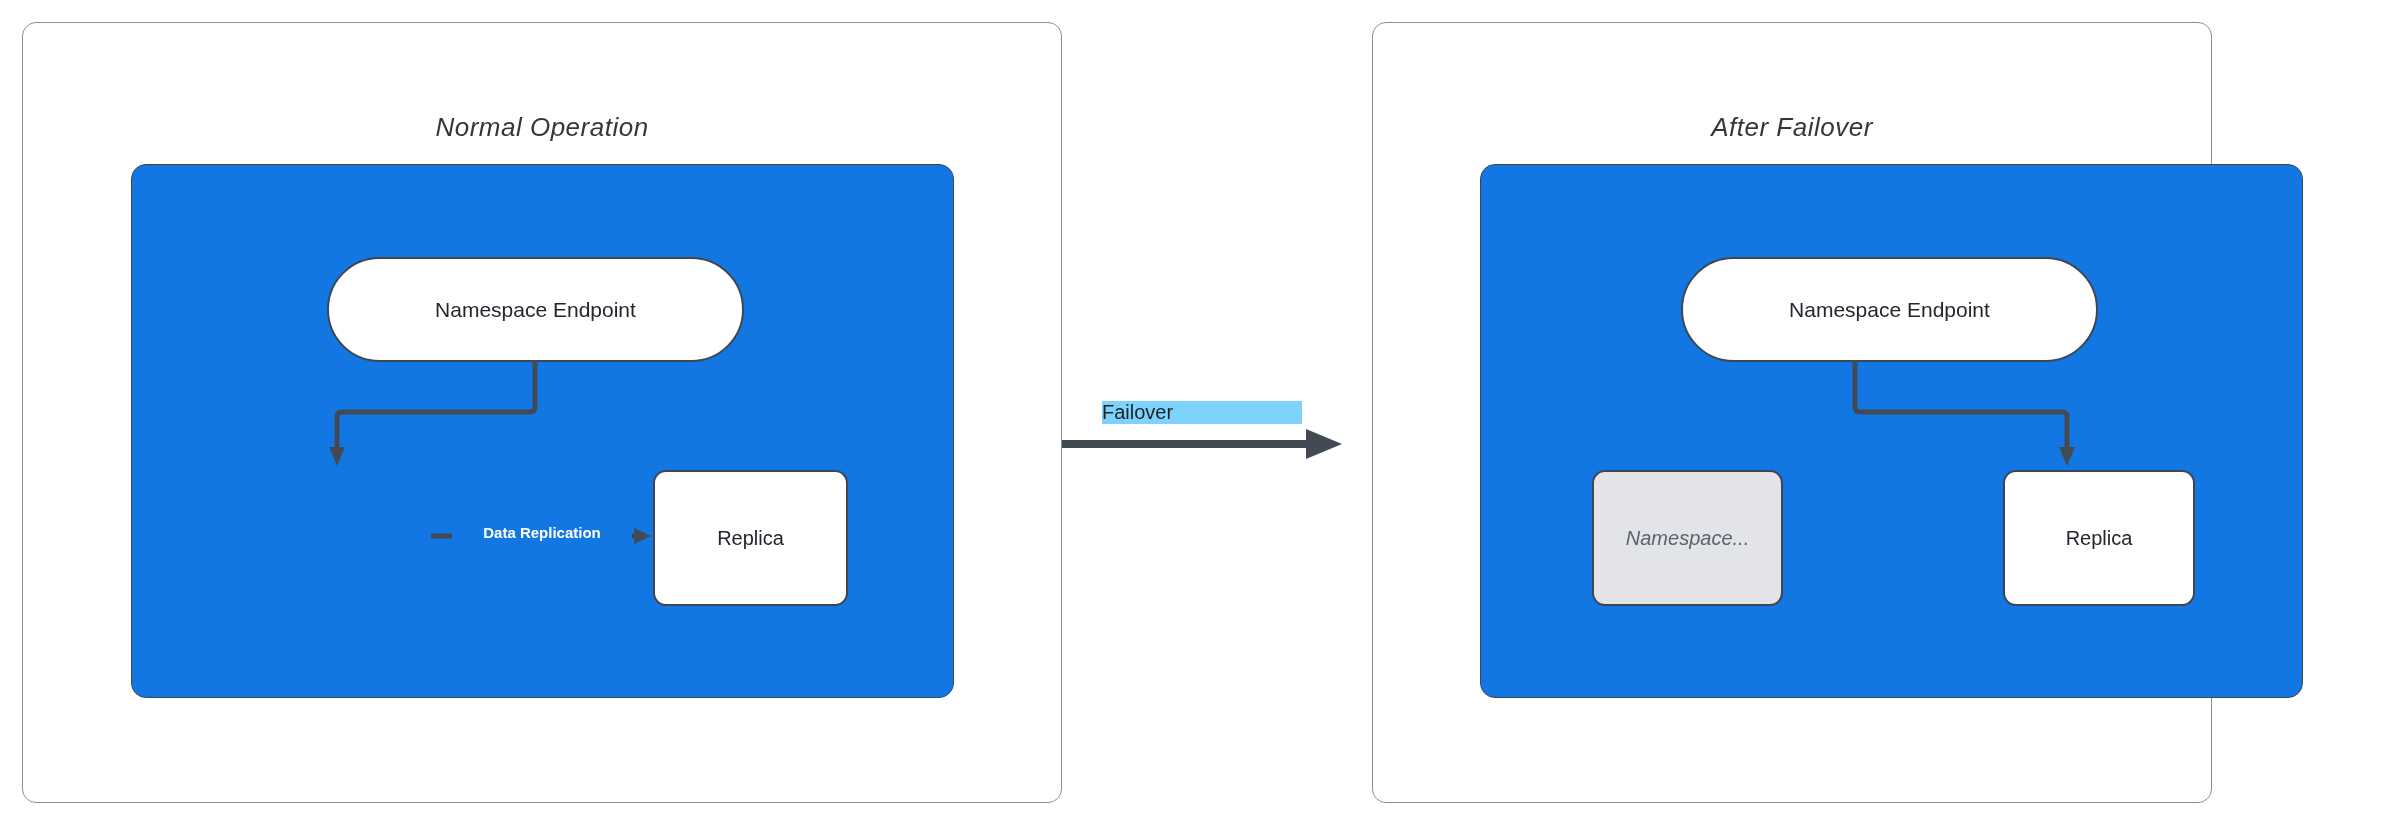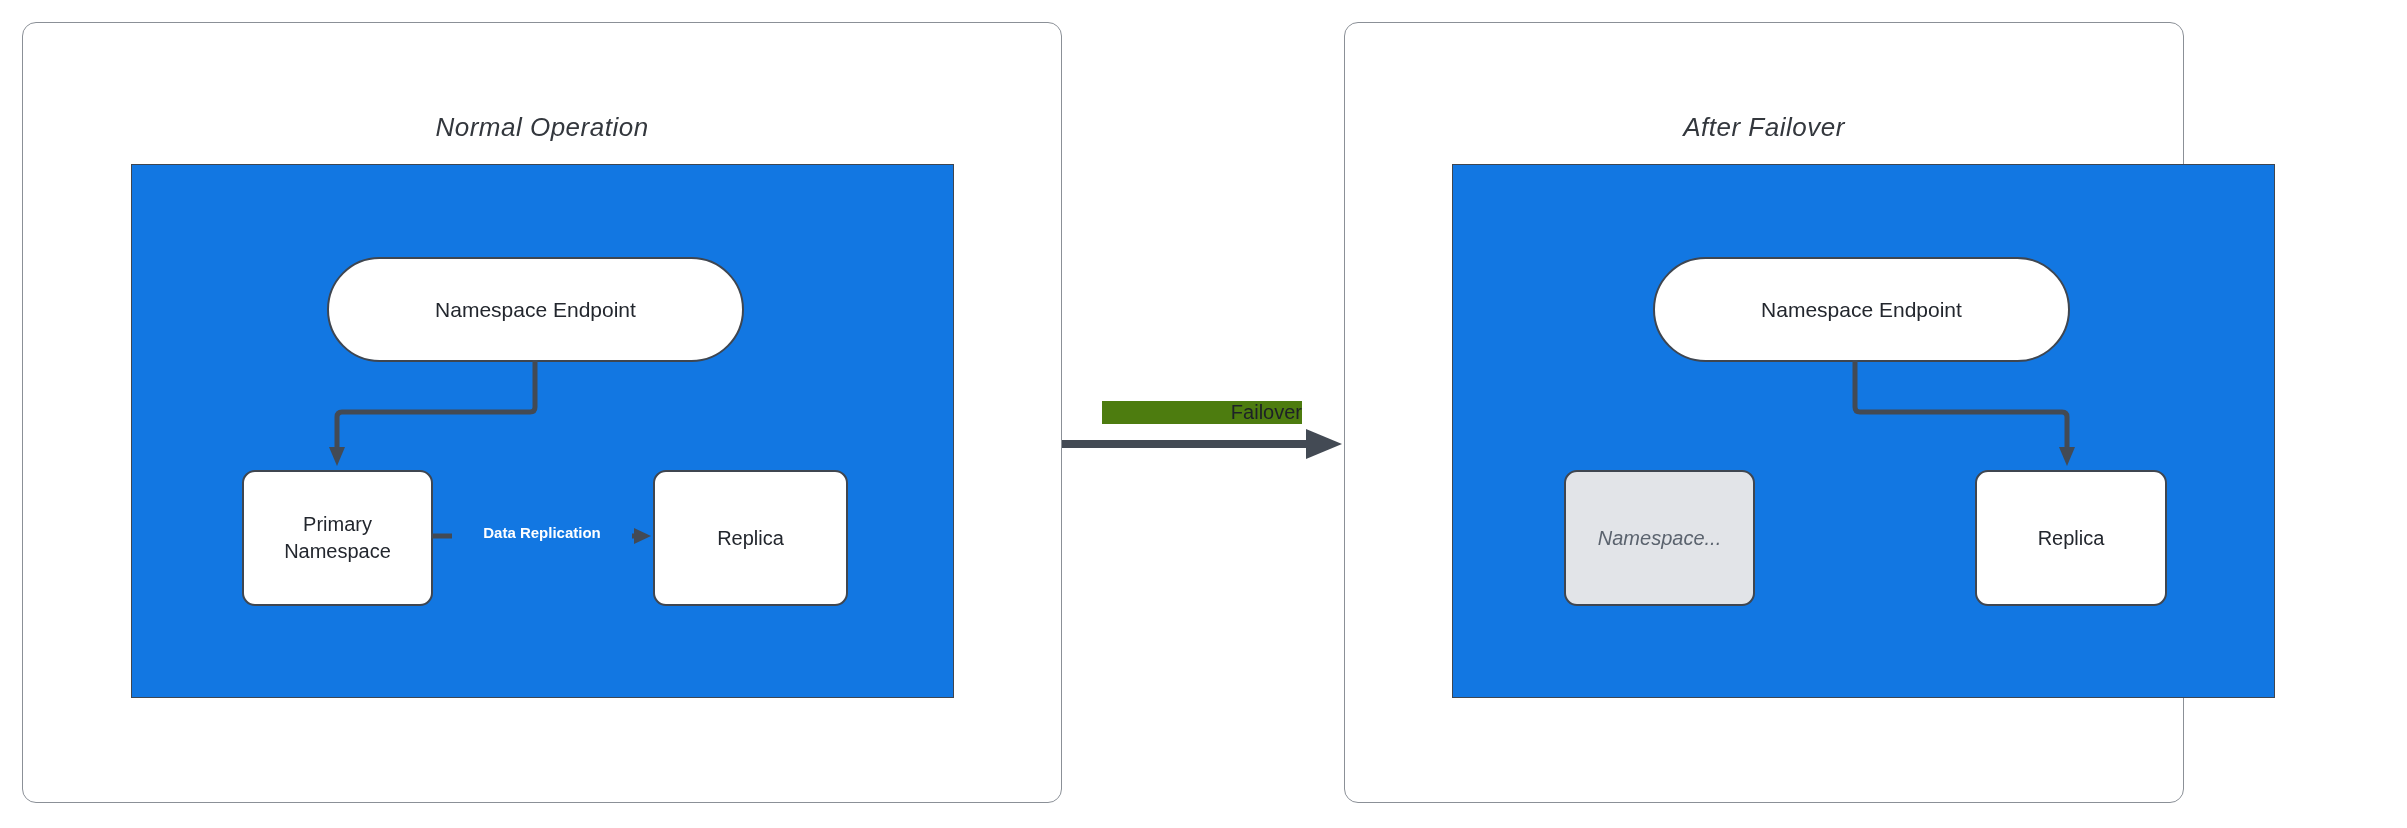--- a/index.html
+++ b/index.html
@@ -26,41 +26,41 @@
   }
   .panel {
     position: absolute;
     top: 22px;
     height: 781px;
     background: #ffffff;
     border: 1px solid var(--panel-border);
     border-radius: 14px;
   }
   .panel-left  { left: 22px;   width: 1040px; }
-  .panel-right { left: 1344px; width: 840px; padding-left: 9px; }
+  .panel-right { left: 1372px; width: 840px; padding-left: 9px; }
   .panel-title {
     position: absolute;
     top: 89px;
     left: 0;
     width: 100%;
     text-align: center;
     font-size: 26px;
     font-style: italic;
     font-weight: 500;
     color: var(--title-text);
     letter-spacing: 0.5px;
   }
   .cluster {
     position: absolute;
     top: 141px;
     width: 823px;
     height: 534px;
     background: var(--blue-fill);
     border: 1px solid var(--node-border);
-    border-radius: 0;
+    border-radius: 15px;
   }
   .cluster-left  { left: 108px; }
   .cluster-right { left: 107px; }
   .node {
     position: absolute;
     display: flex;
     align-items: center;
     justify-content: center;
     text-align: center;
     background: var(--node-fill);
@@ -112,39 +112,36 @@
     font-size: 15px;
     font-weight: 700;
     color: var(--edge-label-text);
     background: var(--blue-fill);
   }
   .transition-label {
     position: absolute;
     left: 1102px;
     top: 401px;
     width: 200px;
-    text-align: right;
+    text-align: left;
     font-size: 20px;
     color: #1d2127;
-    background: #4d7c0f;
+    background: #7dd3fc;
   }
 </style>
 </head>
 <body>
 
 <div class="page">
 
   <div class="panel panel-left">
     <div class="panel-title">Normal Operation</div>
     <div class="cluster cluster-left">
       <div class="node pill pill-left">
         <span>Namespace Endpoint</span>
-      </div>
-      <div class="node rect rect-primary">
-        <span class="wrap-narrow">Primary Namespace</span>
       </div>
       <div class="node rect rect-replica-a">
         <span>Replica</span>
       </div>
     </div>
   </div>
 
   <div class="panel panel-right">
     <div class="panel-title">After Failover</div>
     <div class="cluster cluster-right">

